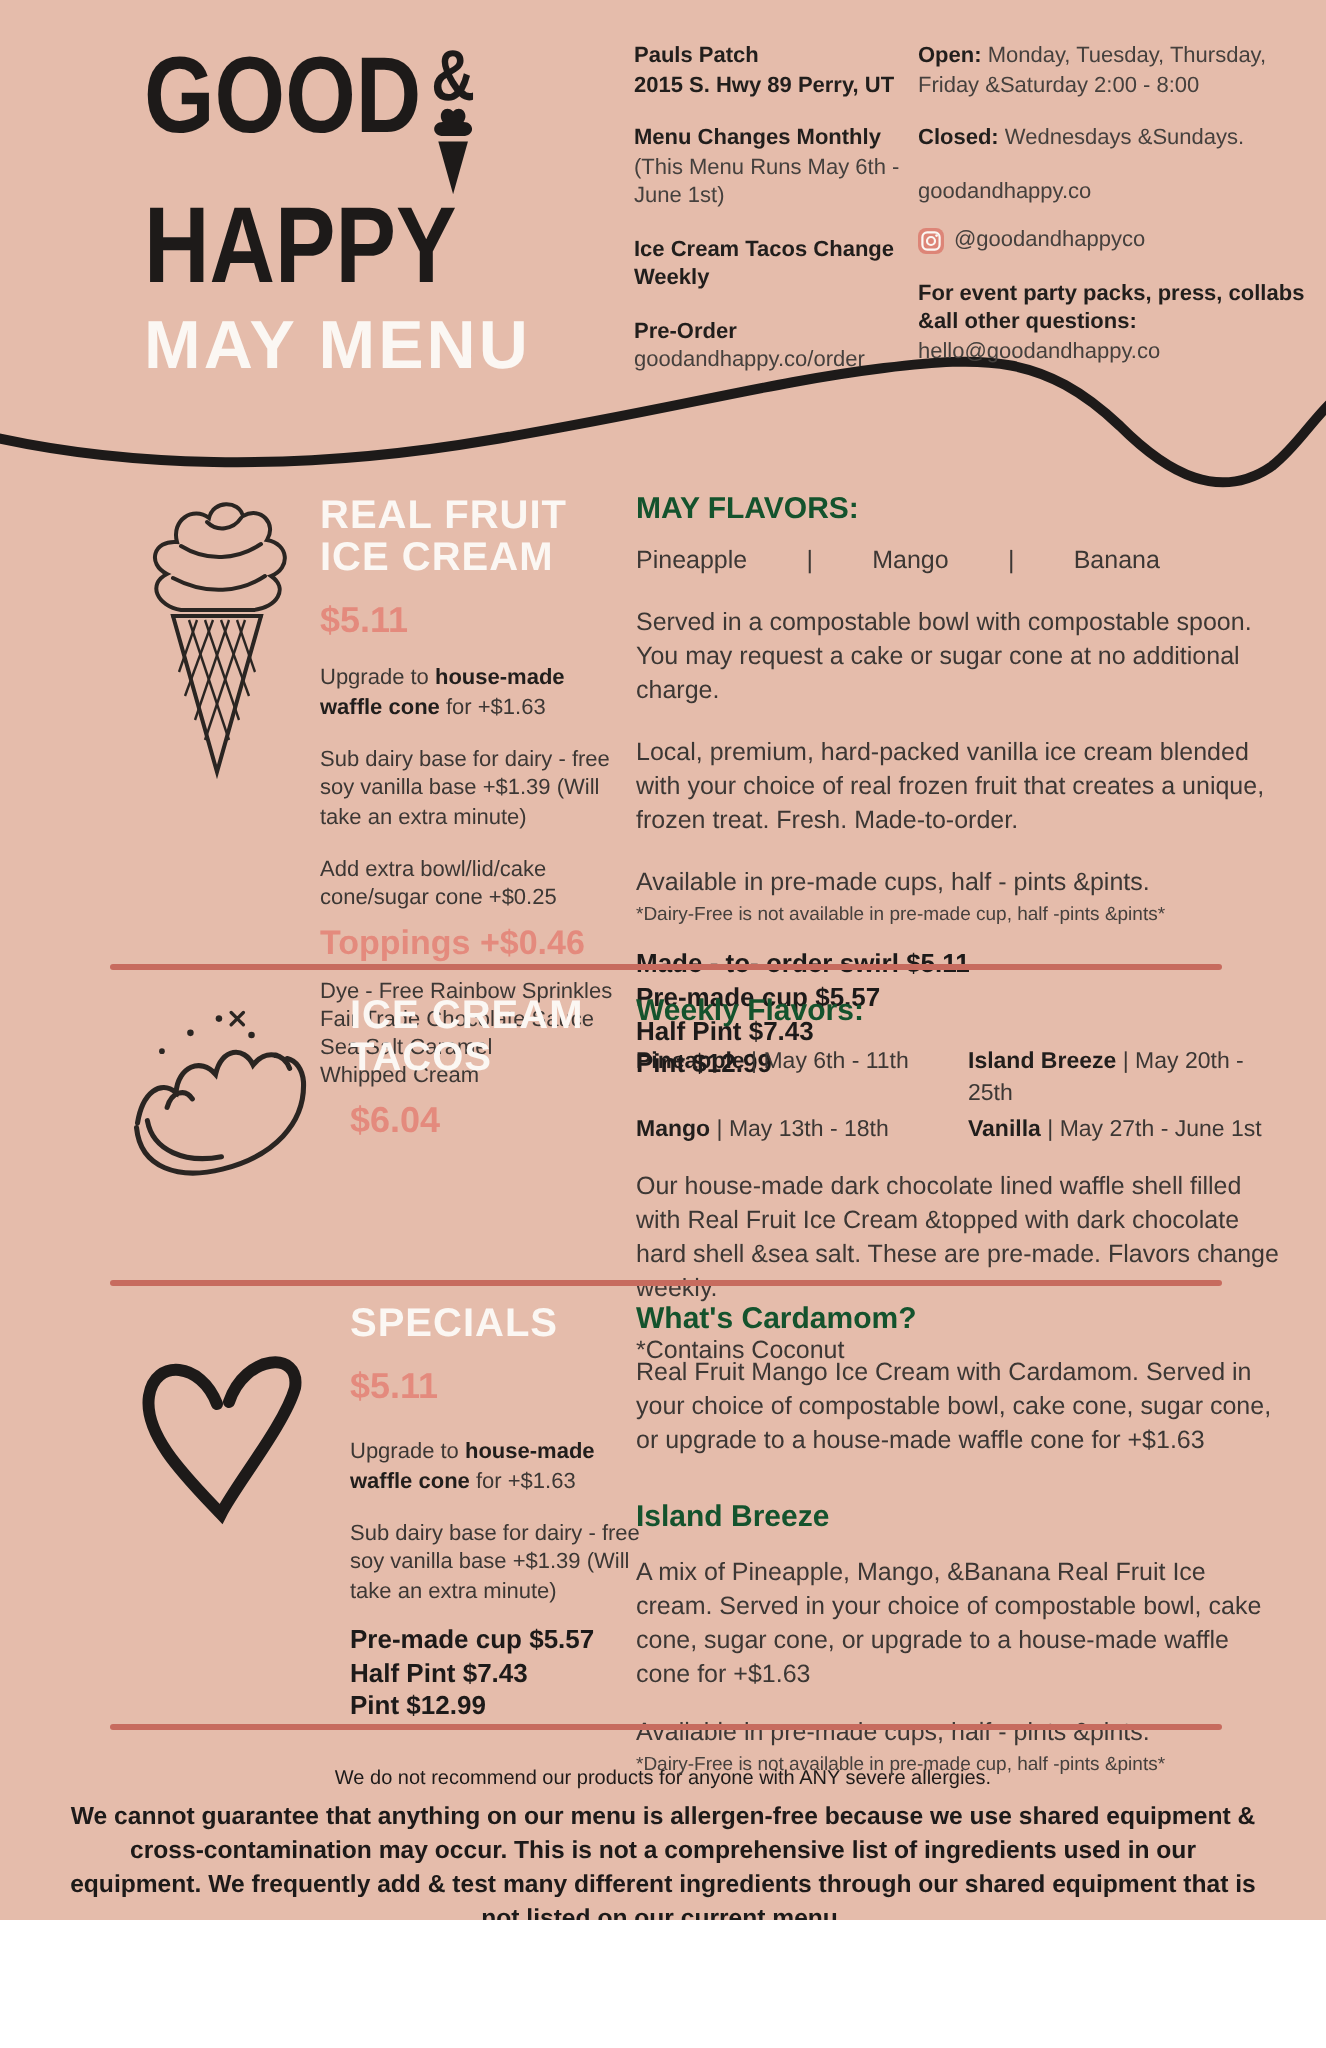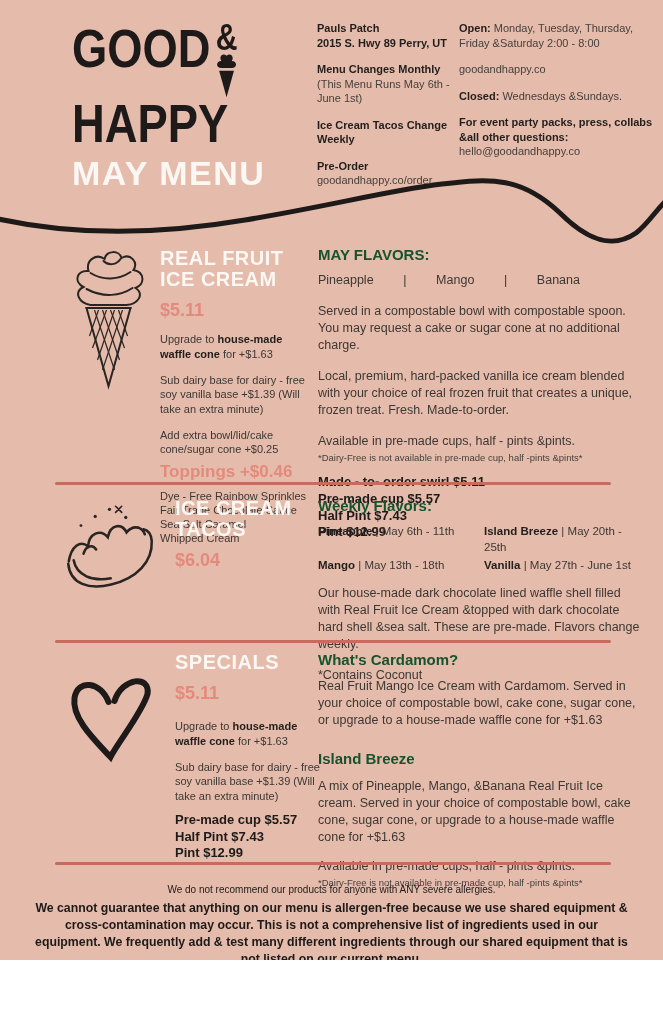--- a/index.html
+++ b/index.html
@@ -82,22 +82,32 @@
     <div class="b">Pauls Patch</div>
     <div class="b">2015 S. Hwy 89 Perry, UT</div>
     <div class="gap12"><span class="b">Menu Changes Monthly </span><span>(This Menu Runs May 6th - June 1st)</span></div>
     <div class="b gap12">Ice Cream Tacos Change Weekly</div>
     <div class="b gap12">Pre-Order</div>
     <div>goodandhappy.co/order</div>
   </div>
 
   <div class="abs hours-col">
     <div><span class="b">Open: </span><span>Monday, Tuesday, Thursday, Friday &amp;Saturday 2:00 - 8:00</span></div>
+    <div class="gap12"><span class="b">Closed: </span><span>Wednesdays &amp;Sundays.</span></div>
     <div class="gap12">goodandhappy.co</div>
-    <div class="gap12"><span class="b">Closed: </span><span>Wednesdays &amp;Sundays.</span></div>
+    <div class="ig-row">
+      <span class="ig-icon">
+        <svg width="13" height="13" viewBox="0 0 13 13">
+          <rect x="2.2" y="2.2" width="8.6" height="8.6" rx="2.4" fill="none" stroke="#fbf7f3" stroke-width="1.1"></rect>
+          <circle cx="6.5" cy="6.5" r="2" fill="none" stroke="#fbf7f3" stroke-width="1.1"></circle>
+          <circle cx="9.3" cy="3.8" r="0.7" fill="#fbf7f3"></circle>
+        </svg>
+      </span>
+      <span>@goodandhappyco</span>
+    </div>
     <div class="b gap12">For event party packs, press, collabs &amp;all other questions:</div>
     <div>hello@goodandhappy.co</div>
   </div>
 
   <svg class="abs" style="left:56px;top:248px;" width="105" height="150" viewBox="0 0 100 150">
     <g fill="none" stroke="#2a2522" stroke-width="2" stroke-linecap="round">
       <path d="M32,57 C20,55 15,44 25,39 C15,34 18,22 30,23 C27,12 38,5 46,11 C48,2 61,2 63,10 C72,5 80,14 75,22 C86,24 87,36 77,40 C86,46 80,56 68,57 Z"></path>
       <path d="M28,41 C45,50 62,48 74,40"></path>
       <path d="M32,25 C45,33 60,32 72,24"></path>
       <path d="M45,13 C50,18 58,17 62,11"></path>

